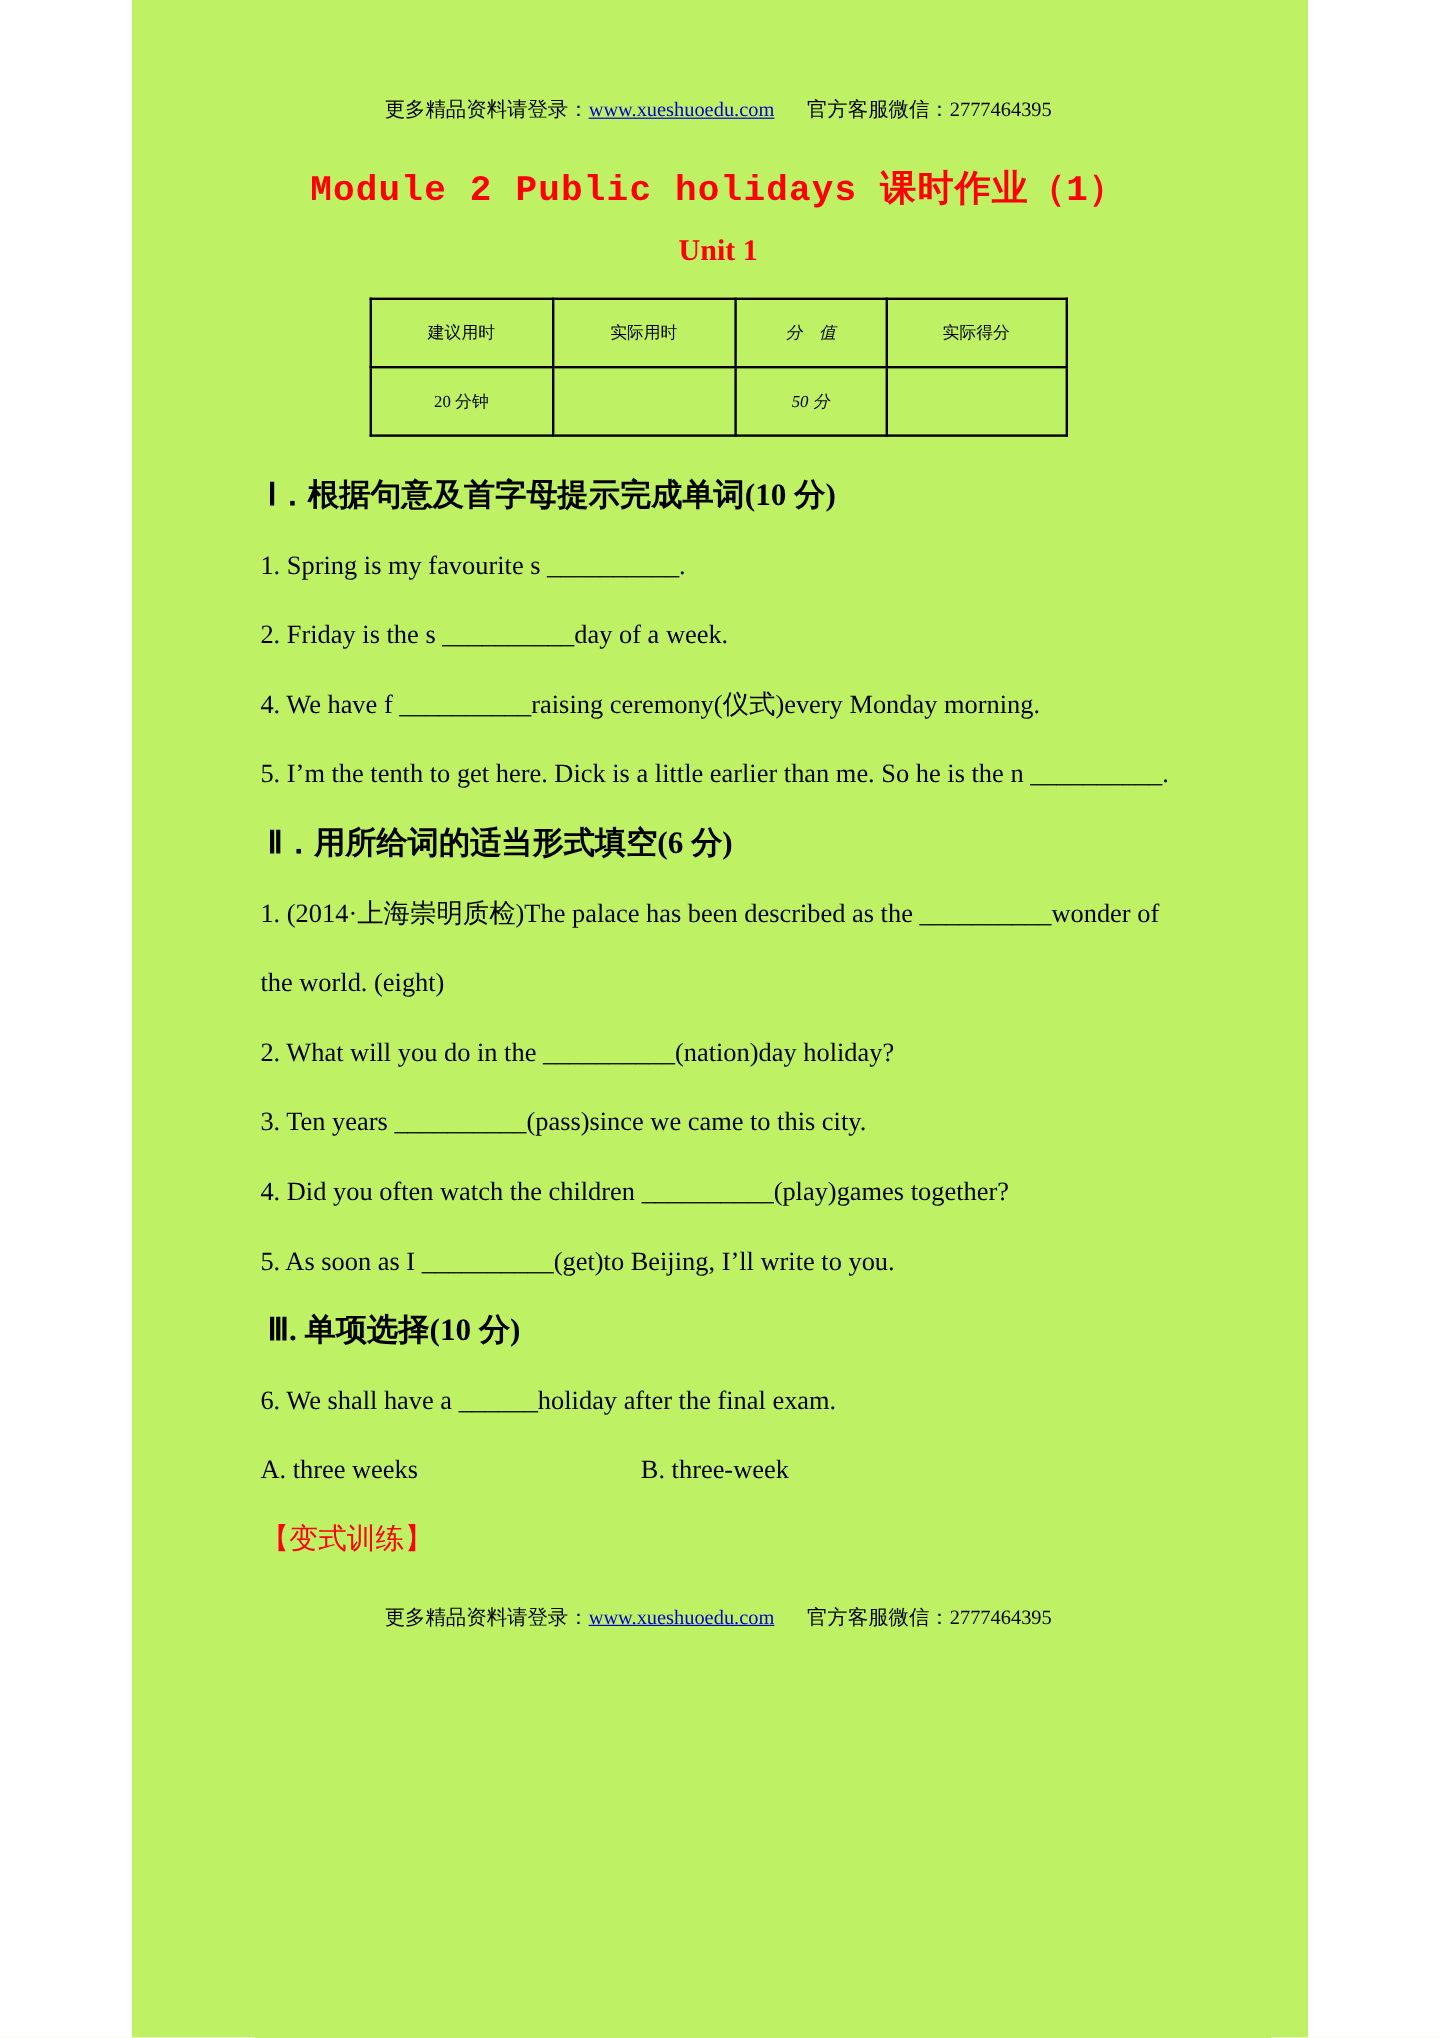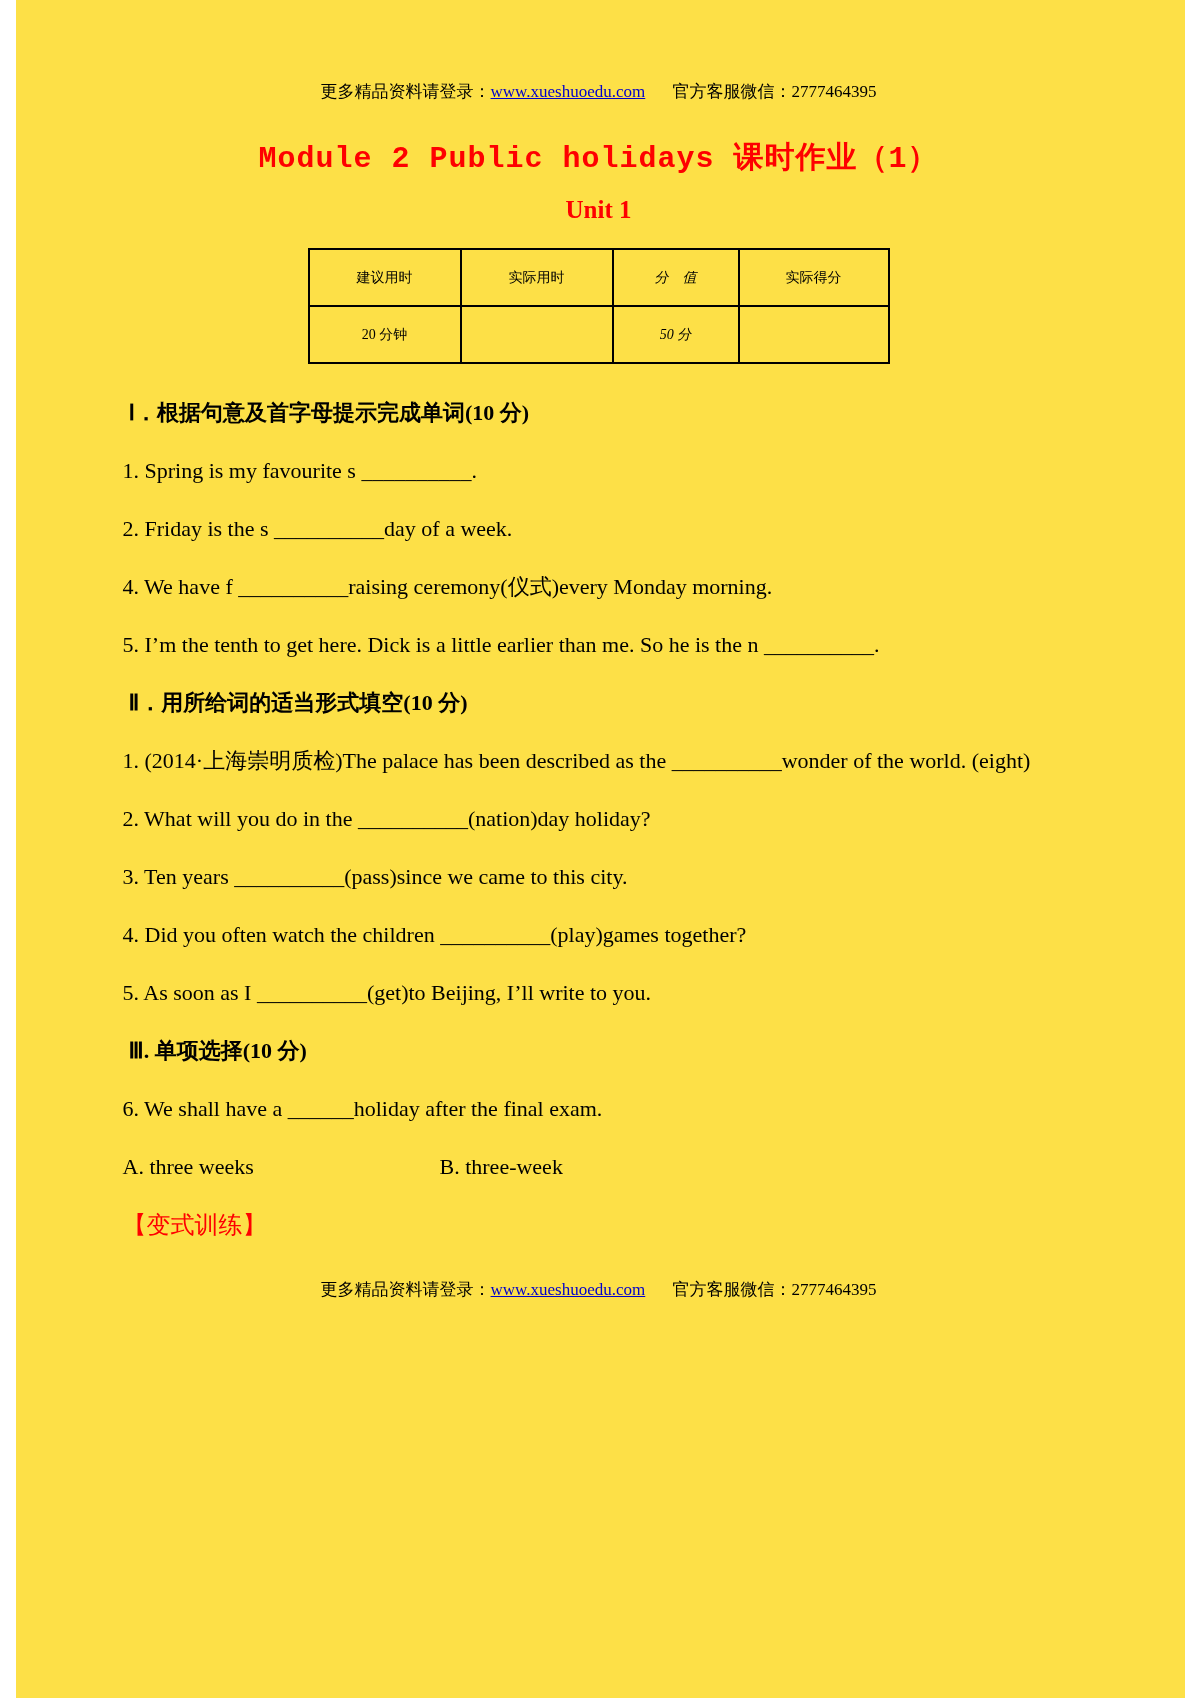--- a/index.html
+++ b/index.html
@@ -1,23 +1,23 @@
 <!DOCTYPE html>
 <html><head>
 <meta charset="utf-8">
 <style>
   html, body { margin: 0; padding: 0; background: #ffffff; }
   .page {
     position: relative;
-    width: 1169px;
+    width: 980px;
     height: 1698px;
     margin: 0 auto;
     box-sizing: border-box;
     padding: 0 110px 0 107px;
-    background: #fde047;
+    background: #bef264;
     font-family: "Liberation Serif", serif;
     color: #000000;
     overflow: hidden;
   }
   .promo-bar {
     padding-top: 80px;
     text-align: center;
     font-size: 17px;
     white-space: nowrap;
   }
@@ -56,21 +56,21 @@
     vertical-align: middle;
     padding: 0 6px;
   }
   td.col-1 { width: 138px; }
   td.col-2 { width: 138px; }
   td.col-3 { width: 112px; font-style: italic; }
   td.col-4 { width: 136px; }
   .section { margin: 0; }
   .section-heading {
     font-weight: bold;
-    font-size: 22px;
+    font-size: 26px;
     line-height: 58px;
     margin: 0;
     padding-left: 6px;
   }
   .section-heading.first { margin-top: 20px; }
   .question {
     font-size: 22px;
     line-height: 58px;
     margin: 0;
   }
@@ -124,21 +124,21 @@
 
   <div class="section">
     <p class="section-heading first">Ⅰ．根据句意及首字母提示完成单词(10 分)</p>
     <p class="question">1. Spring is my favourite s __________.</p>
     <p class="question">2. Friday is the s __________day of a week.</p>
     <p class="question">4. We have f __________raising ceremony(仪式)every Monday morning.</p>
     <p class="question">5. I’m the tenth to get here. Dick is a little earlier than me. So he is the n __________.</p>
   </div>
 
   <div class="section">
-    <p class="section-heading">Ⅱ．用所给词的适当形式填空(10 分)</p>
+    <p class="section-heading">Ⅱ．用所给词的适当形式填空(6 分)</p>
     <p class="question">1. (2014·上海崇明质检)The palace has been described as the __________wonder of the world. (eight)</p>
     <p class="question">2. What will you do in the __________(nation)day holiday?</p>
     <p class="question">3. Ten years __________(pass)since we came to this city.</p>
     <p class="question">4. Did you often watch the children __________(play)games together?</p>
     <p class="question">5. As soon as I __________(get)to Beijing, I’ll write to you.</p>
   </div>
 
   <div class="section">
     <p class="section-heading">Ⅲ. 单项选择(10 分)</p>
     <p class="question">6. We shall have a ______holiday after the final exam.</p>

